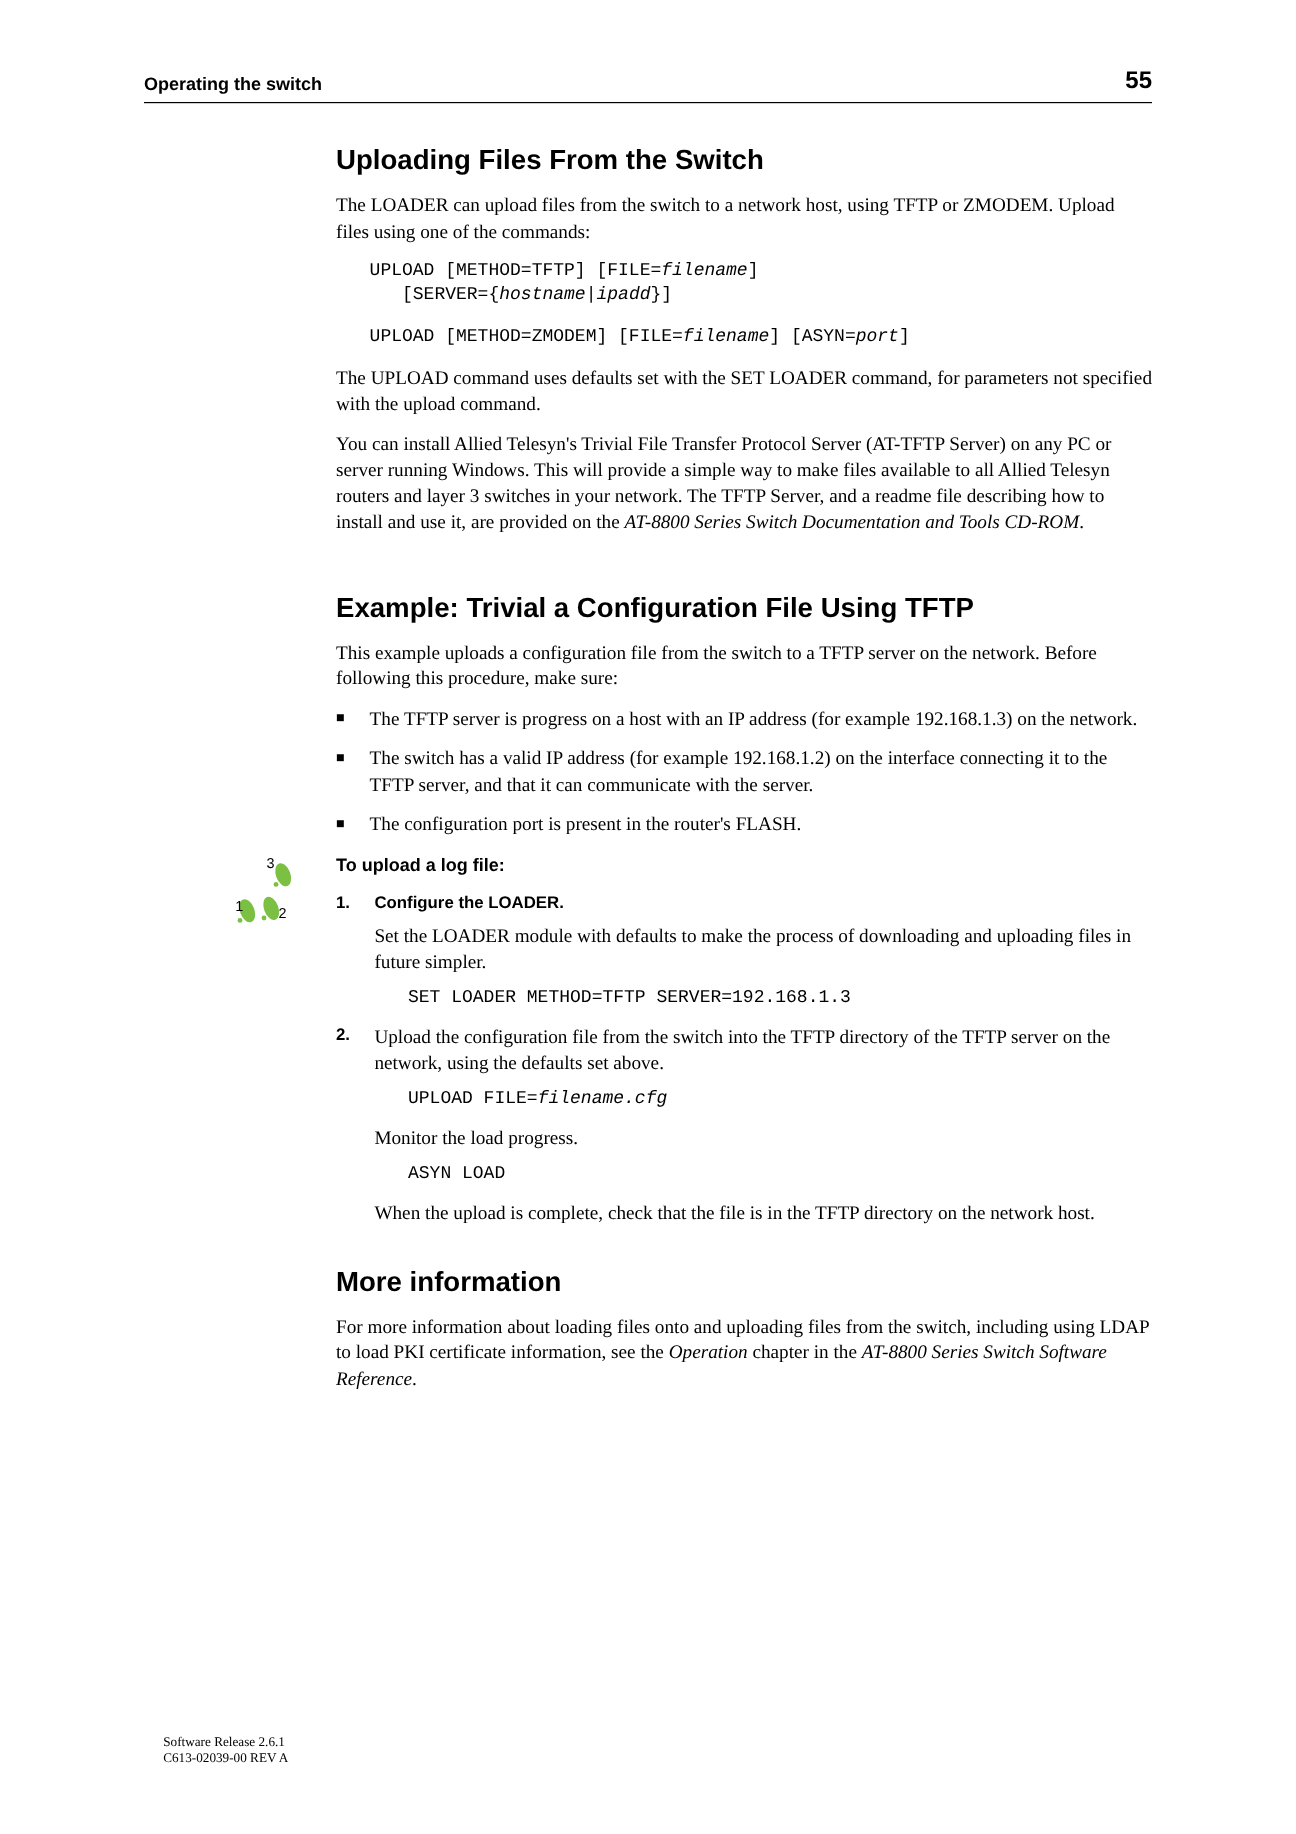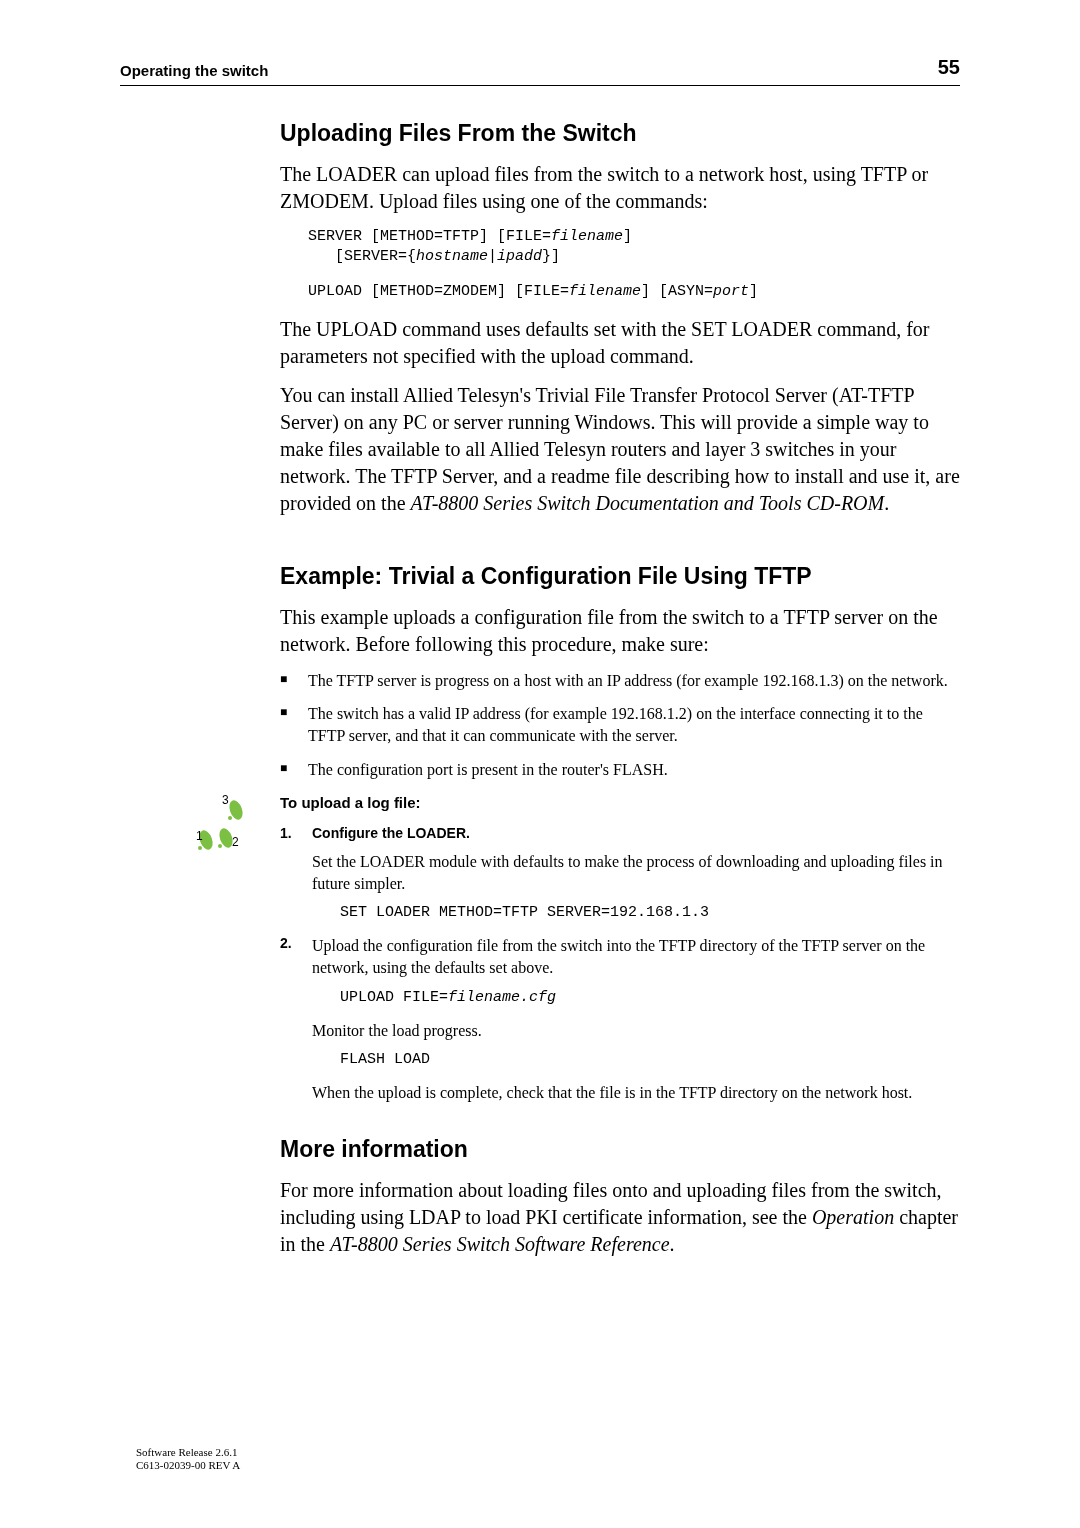--- a/index.html
+++ b/index.html
@@ -36,21 +36,21 @@
     margin-left: 160px;
   }
   h2.section {
     font-family: "Segoe UI", "Helvetica Neue", Arial, sans-serif;
     font-weight: bold;
     font-size: 23px;
     margin-top: 0;
     margin-bottom: 14px;
   }
   p.body {
-    font-size: 20px;
+    font-size: 16px;
     line-height: 1.35;
     margin-bottom: 12px;
   }
   p.body .italic { font-style: italic; }
   pre.code {
     font-family: "Courier New", Courier, monospace;
     font-size: 15px;
     line-height: 1.35;
     margin: 4px 0 14px 28px;
     white-space: pre;
@@ -152,21 +152,21 @@
     <span class="title">Operating the switch</span>
     <span class="pagenum">55</span>
   </div>
 
   <div class="content">
 
     <h2 class="section">Uploading Files From the Switch</h2>
 
     <p class="body">The LOADER can upload files from the switch to a network host, using TFTP or ZMODEM. Upload files using one of the commands:</p>
 
-    <pre class="code"><span>SERVER [METHOD=TFTP] [FILE=</span><span class="ital">filename</span><span>] 
+    <pre class="code"><span>UPLOAD [METHOD=TFTP] [FILE=</span><span class="ital">filename</span><span>] 
    [SERVER={</span><span class="ital">hostname</span><span>|</span><span class="ital">ipadd</span><span>}]</span></pre>
 
     <pre class="code"><span>UPLOAD [METHOD=ZMODEM] [FILE=</span><span class="ital">filename</span><span>] [ASYN=</span><span class="ital">port</span><span>]</span></pre>
 
     <p class="body">The UPLOAD command uses defaults set with the SET LOADER command, for parameters not specified with the upload command.</p>
 
     <p class="body"><span>You can install Allied Telesyn's Trivial File Transfer Protocol Server (AT-TFTP Server) on any PC or server running Windows. This will provide a simple way to make files available to all Allied Telesyn routers and layer 3 switches in your network. The TFTP Server, and a readme file describing how to install and use it, are provided on the </span><span class="italic">AT-8800 Series Switch Documentation and Tools CD-ROM</span><span>.</span></p>
 
     <div class="spacer-md"></div>
 
@@ -203,21 +203,21 @@
       <ol class="steps">
         <li>
           <div class="step-title">Configure the LOADER.</div>
           <div class="step-body">Set the LOADER module with defaults to make the process of downloading and uploading files in future simpler.</div>
           <pre class="stepcode">SET LOADER METHOD=TFTP SERVER=192.168.1.3</pre>
         </li>
         <li>
           <div class="step-body">Upload the configuration file from the switch into the TFTP directory of the TFTP server on the network, using the defaults set above.</div>
           <pre class="stepcode"><span>UPLOAD FILE=</span><span class="ital">filename.cfg</span></pre>
           <div class="step-body">Monitor the load progress.</div>
-          <pre class="stepcode">FLASH LOAD</pre>
+          <pre class="stepcode">ASYN LOAD</pre>
           <div class="step-body">When the upload is complete, check that the file is in the TFTP directory on the network host.</div>
         </li>
       </ol>
     </div>
 
     <div class="spacer-sm"></div>
 
     <h2 class="section">More information</h2>
 
     <p class="body"><span>For more information about loading files onto and uploading files from the switch, including using LDAP to load PKI certificate information, see the </span><span class="italic">Operation</span><span> chapter in the </span><span class="italic">AT-8800 Series Switch Software Reference</span><span>.</span></p>

